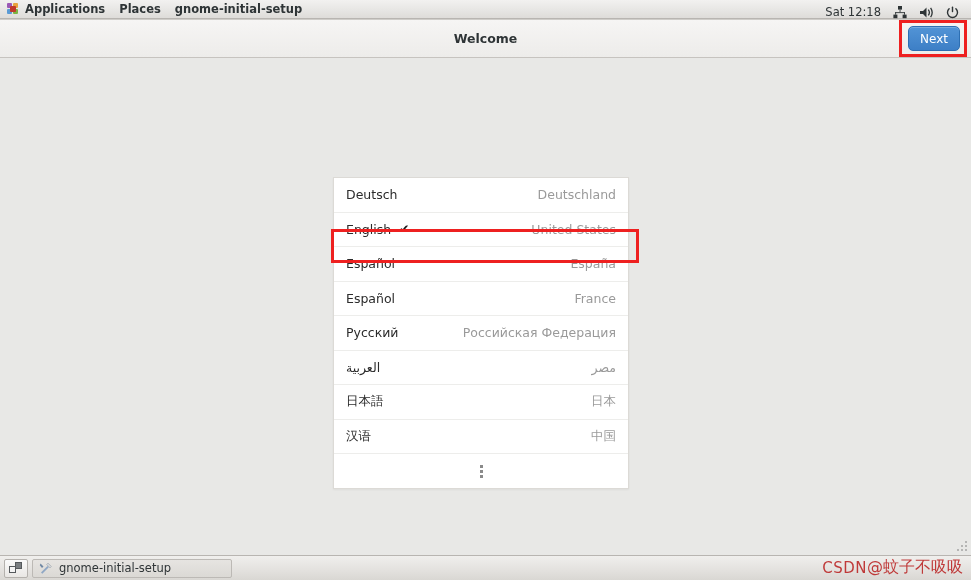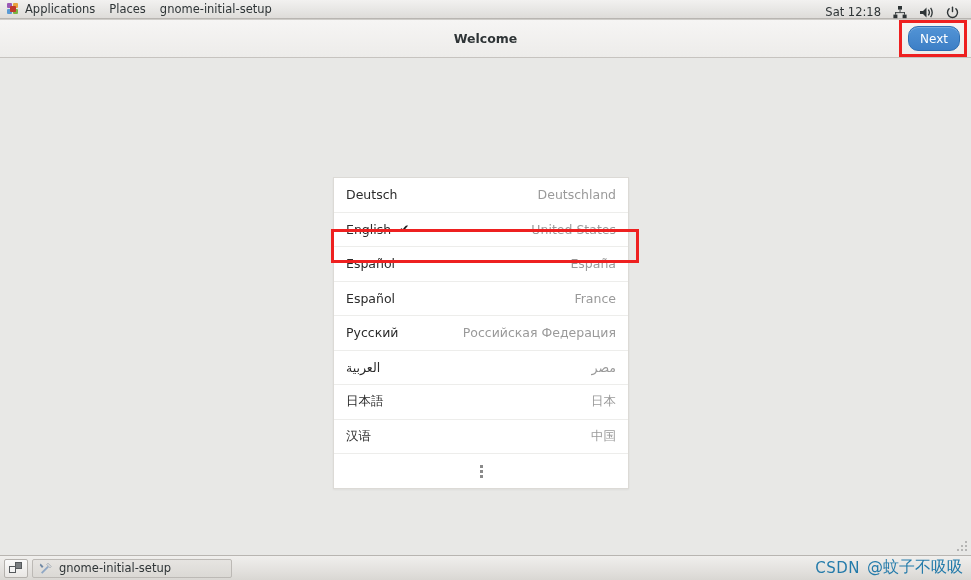--- a/index.html
+++ b/index.html
@@ -21,20 +21,21 @@
     width: 971px; height: 19px;
     background: linear-gradient(to bottom, #f2f1f0 0%, #e7e6e4 55%, #dedcd9 100%);
     border-bottom: 1px solid #b8b5b1;
     display: flex; align-items: center;
     font-size: 11.5px; color: #2e3436;
   }
   .panel-item {
     display: flex; align-items: center; gap: 5px;
     height: 19px; padding: 1px 7px;
     white-space: nowrap;
+    font-weight: bold;
   }
   #apps-icon { width: 13px; height: 13px; position: relative; flex: 0 0 auto; }
   #apps-icon i {
     position: absolute; width: 5px; height: 5px; border-radius: 1px; display: block;
   }
   #apps-icon i:nth-child(1) { left: 0;   top: 0;   background: #9b59b6; }
   #apps-icon i:nth-child(2) { left: 6px; top: 0;   background: #e8a33d; }
   #apps-icon i:nth-child(3) { left: 0;   top: 6px; background: #5b9bd5; }
   #apps-icon i:nth-child(4) { left: 6px; top: 6px; background: #7cb342; }
   #apps-icon i:nth-child(5) { left: 3px; top: 3px; background: #c0392b; width:6px; height:6px;}
@@ -66,21 +67,21 @@
     display: flex; align-items: center; justify-content: center;
   }
   #window-title {
     font-size: 12.5px; font-weight: bold; color: #2e3436;
   }
   #next-button {
     position: absolute; right: 11px; top: 6px;
     width: 52px; height: 25px;
     background: linear-gradient(to bottom, #5294d6 0%, #3d7fc6 100%);
     border: 1px solid #2d6fb3;
-    border-radius: 10px;
+    border-radius: 5px;
     color: #ffffff; font-size: 12px;
     display: flex; align-items: center; justify-content: center;
     cursor: pointer;
     box-shadow: inset 0 1px 0 rgba(255,255,255,0.22);
   }
   
   #next-annot {
     position: absolute; right: 4px; top: 0px;
     width: 68px; height: 37px;
     border: 3px solid #ee2020;
@@ -182,22 +183,22 @@
 
   
   #resize-grip {
     position: absolute; right: 2px; bottom: 27px;
     width: 14px; height: 14px; opacity: 0.55;
   }
 
   
   #watermark {
     position: absolute; right: 8px; bottom: 2px;
-    display: flex; align-items: center; gap: 7px;
-    font-size: 16px; color: #0369a1;
+    display: flex; align-items: center; gap: 0;
+    font-size: 16px; color: #b91c1c;
     opacity: 0.85;
     pointer-events: none;
     font-family: "DejaVu Sans", sans-serif;
   }
   #wm-csdn { font-size: 15px; letter-spacing: 0.5px; }
   #wm-user { font-size: 16px; }
 </style>
 </head>
 <body>
 

